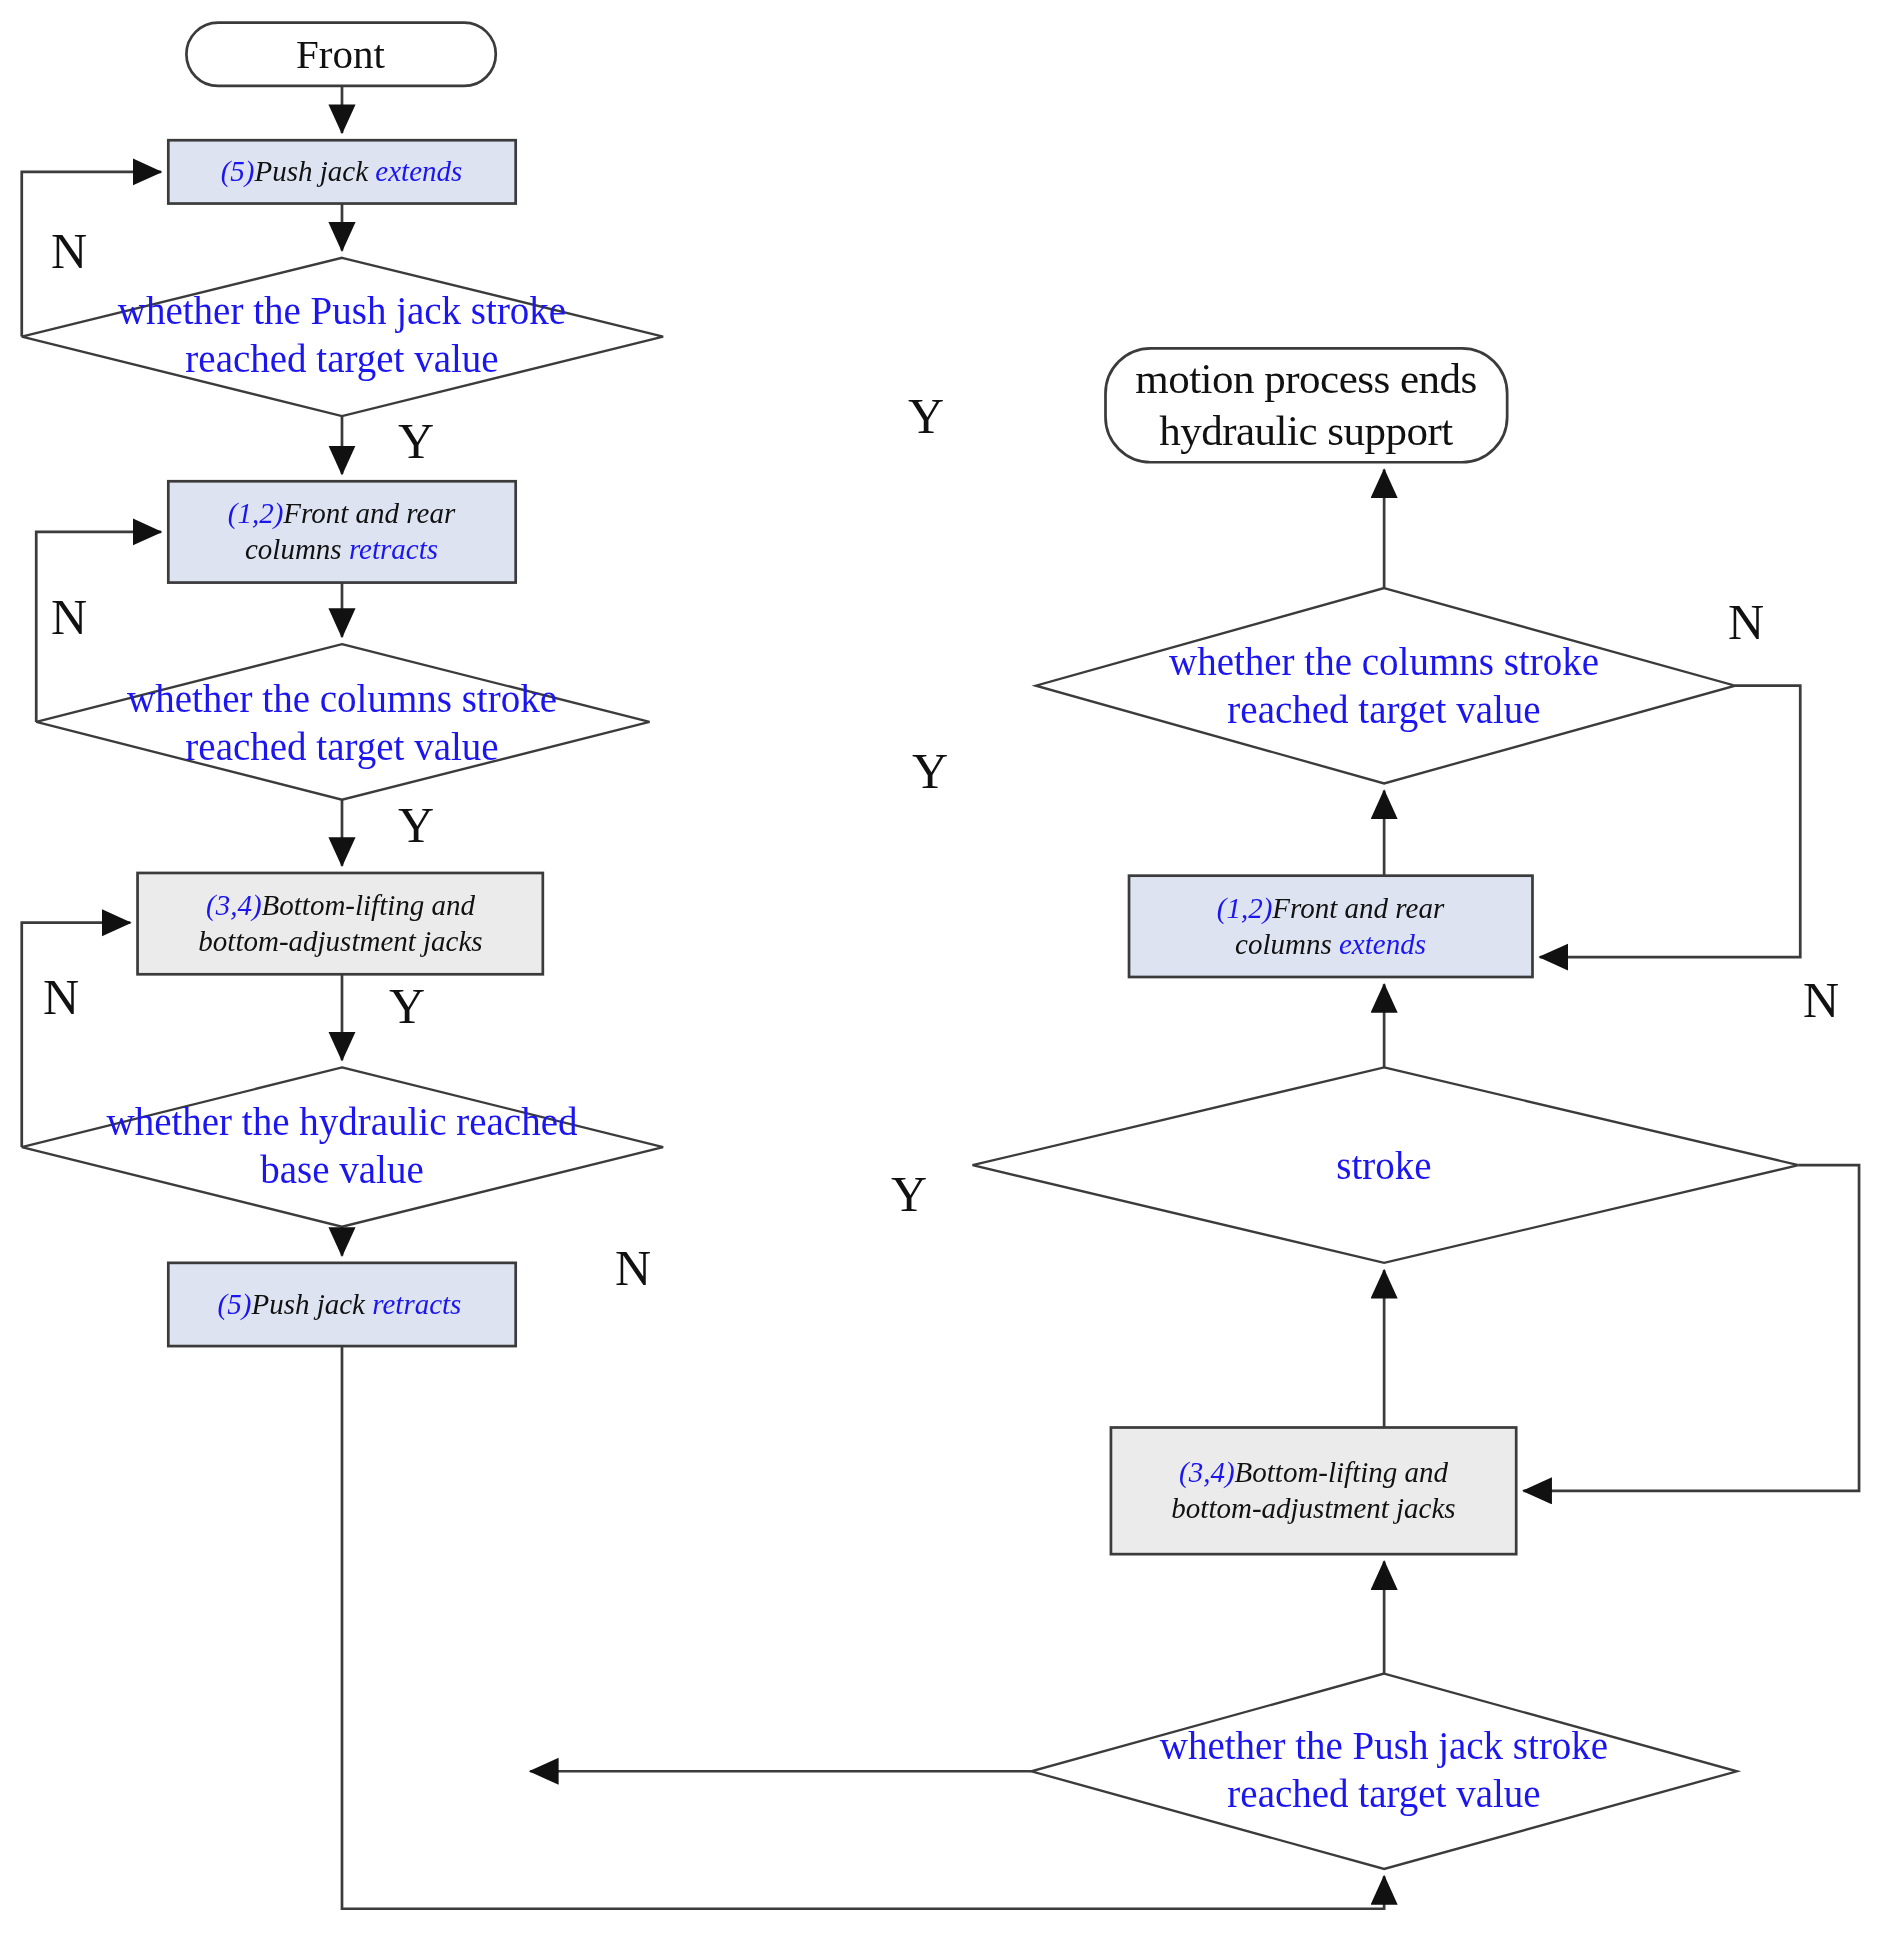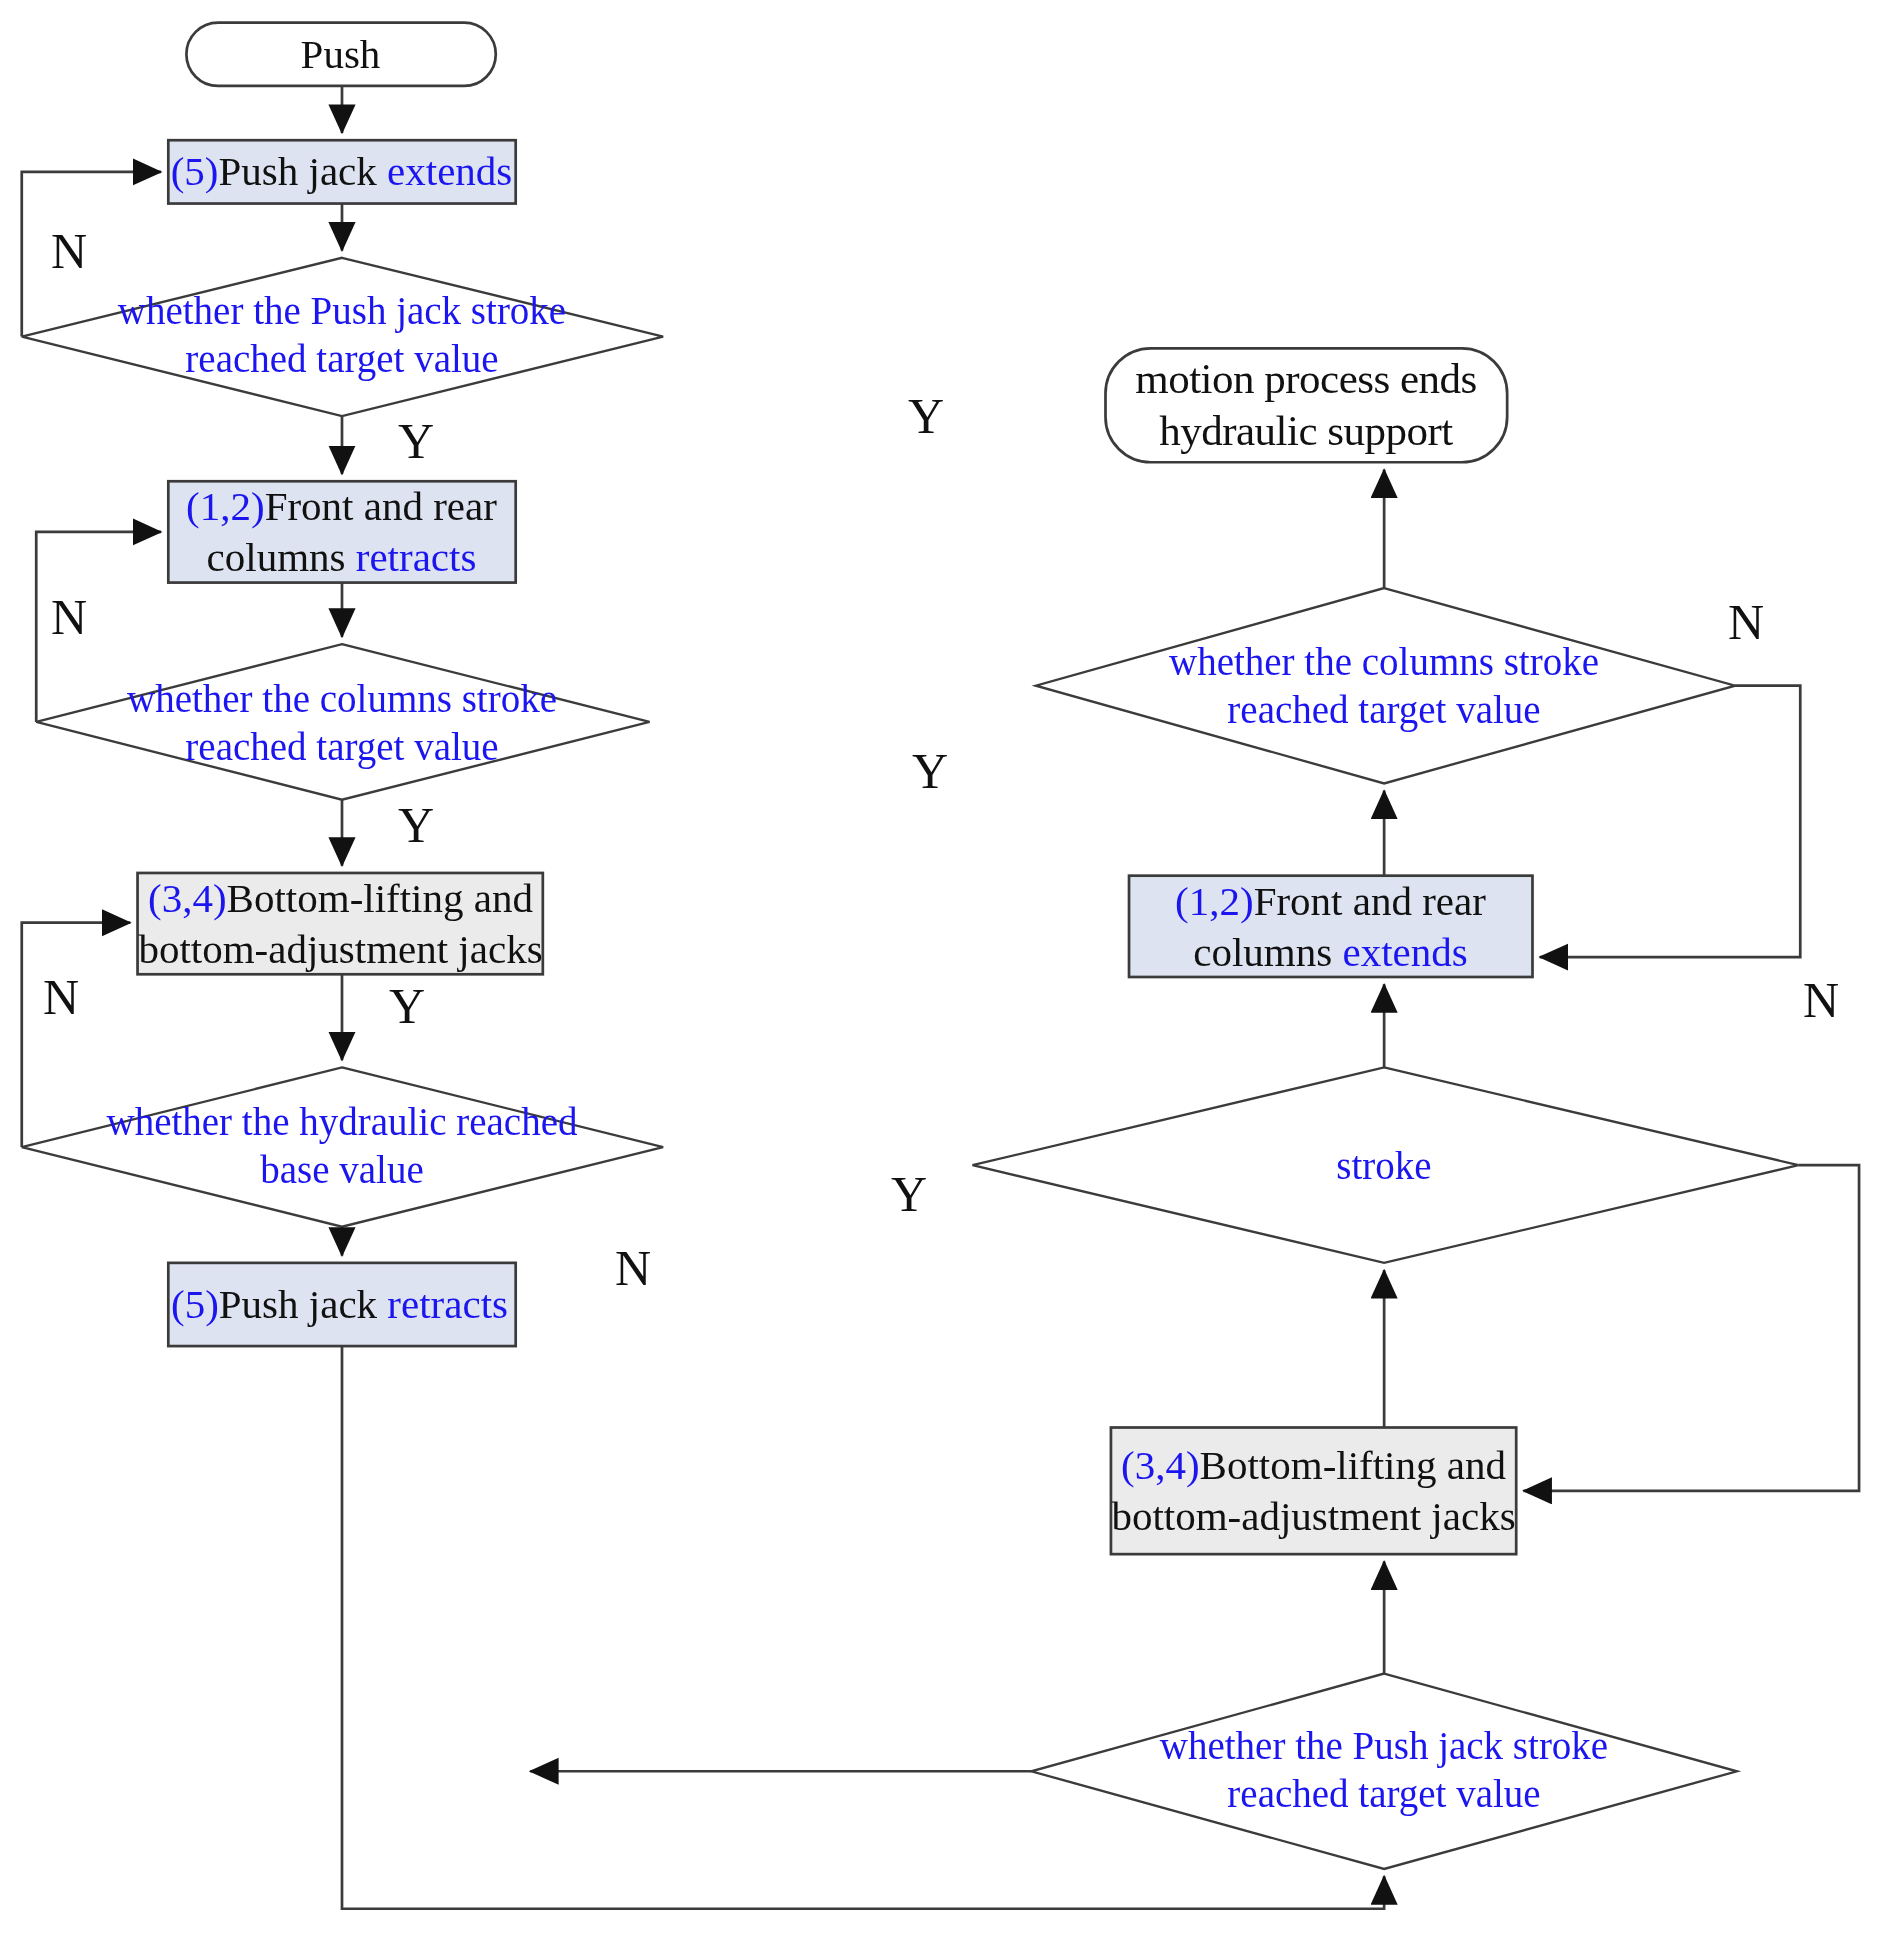--- a/index.html
+++ b/index.html
@@ -47,21 +47,21 @@
     align-items: center;
     justify-content: center;
     flex-direction: column;
   }
   .node-label .ln { display: block; white-space: nowrap; }
   .blue { color: #1b15ef; }
   .black { color: #111111; }
 
   .lbl-start   { font-size: 41px; }
   .lbl-end     { font-size: 43px; letter-spacing: -0.5px; }
-  .lbl-proc    { font-size: 41px; }
+  .lbl-proc    { font-size: 29px; font-style: italic; }
   .lbl-dec     { font-size: 39px; text-align: right; }
   .yn-label {
     position: absolute;
     font-size: 50px;
     color: #111111;
     font-family: "Liberation Serif", "DejaVu Serif", serif;
     pointer-events: none;
   }
 </style>
 </head>
@@ -137,21 +137,21 @@
     <path class="edge" d="M1530,1180 L1530,1088" marker-end="url(#arrow)"></path>
 
     <path class="edge" d="M1530,968 L1530,874" marker-end="url(#arrow)"></path>
 
     <path class="edge" d="M1918,758 L1990,758 L1990,1058 L1702,1058" marker-end="url(#arrow)"></path>
 
     <path class="edge" d="M1530,650 L1530,519" marker-end="url(#arrow)"></path>
   </svg>
 
   <div class="node-label lbl-start" style="left:186px; top:22.6px; width:309px; height:63px;">
-    <span class="ln black">Push</span>
+    <span class="ln black">Front</span>
   </div>
 
   <div class="node-label lbl-proc" style="left:168px; top:140px; width:347px; height:63px;">
     <span class="ln">
       <span class="blue">(5)</span><span class="black">Push  jack  </span><span class="blue">extends</span>
     </span>
   </div>
 
   <div class="node-label lbl-dec" style="left:40px; top:280px; width:604px; height:109px;">
     <span class="ln blue">whether the Push jack stroke</span>

